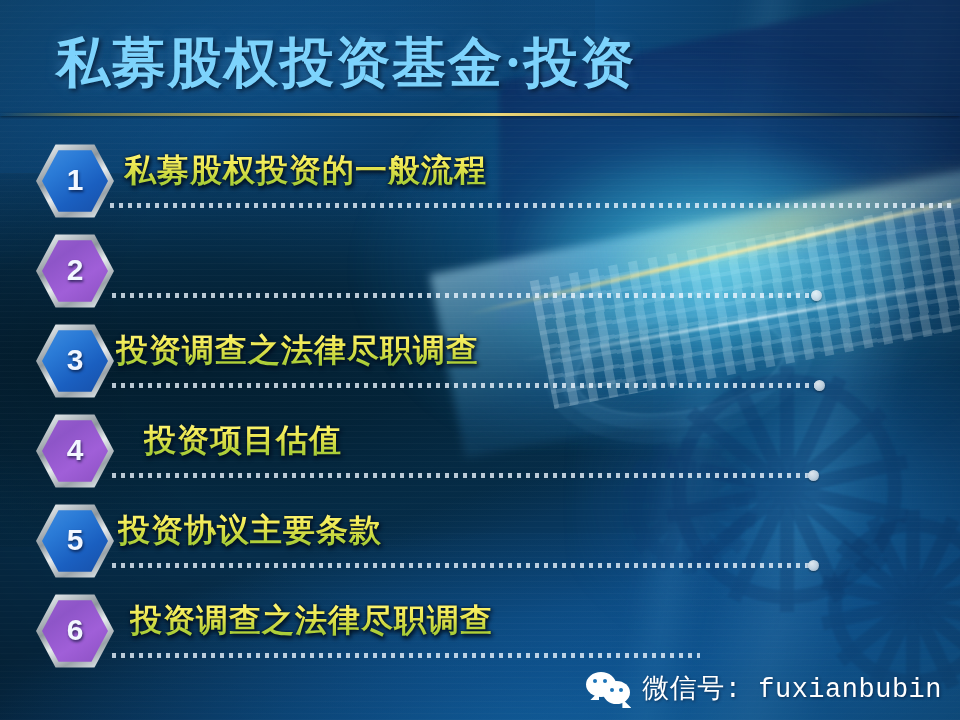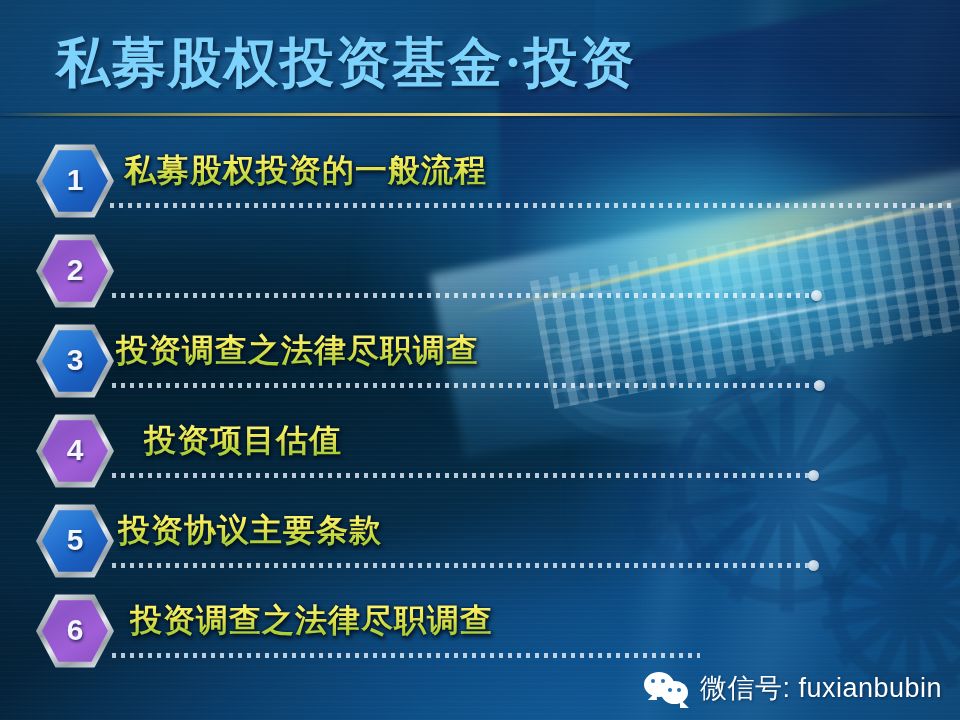--- a/index.html
+++ b/index.html
@@ -318,21 +318,21 @@
   }
   .wechat-icon .eye{
     position:absolute;width:4px;height:4px;border-radius:50%;
     background:#1a73b8;
   }
   .wechat-icon .e1{left:7px;top:8px;}
   .wechat-icon .e2{left:17px;top:8px;}
   .wechat-icon .e3{left:24px;top:17px;}
   .wechat-icon .e4{left:33px;top:17px;}
   .wm-text{
-    font-family:Liberation Sans, sans-serif;
+    font-family:Liberation Mono, monospace;
     font-size:27px;color:#ffffff;letter-spacing:.5px;
     text-shadow:1px 1px 3px rgba(0,20,50,.6);
     white-space:nowrap;
   }
 </style>
 </head>
 <body>
 
 <div id="slide">
 

